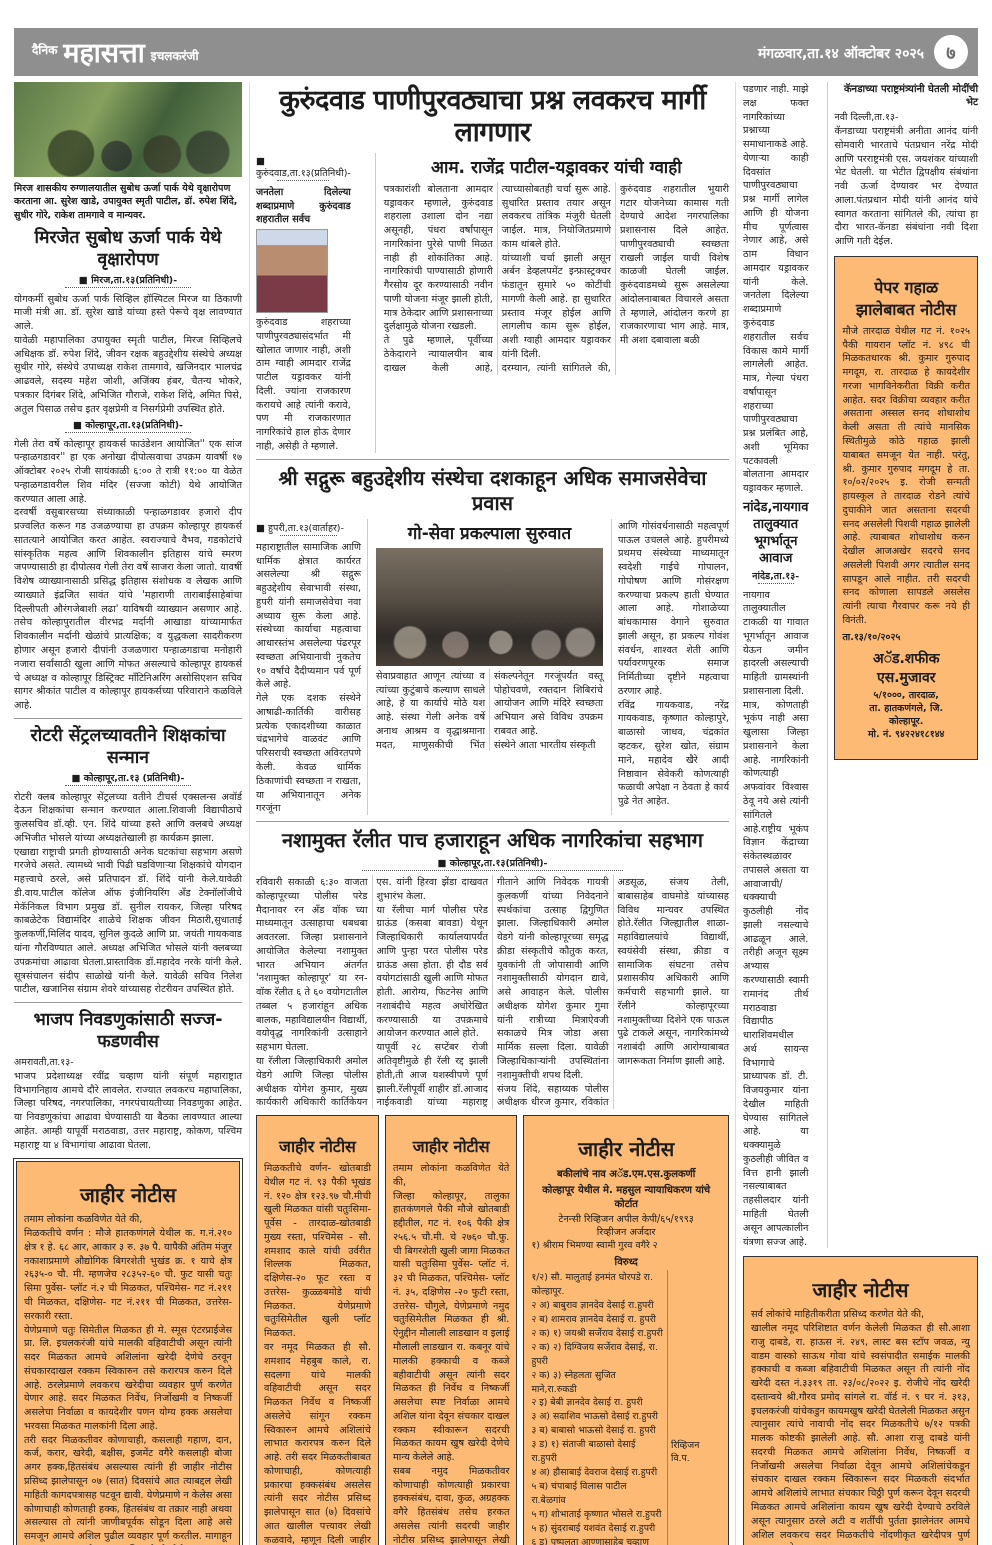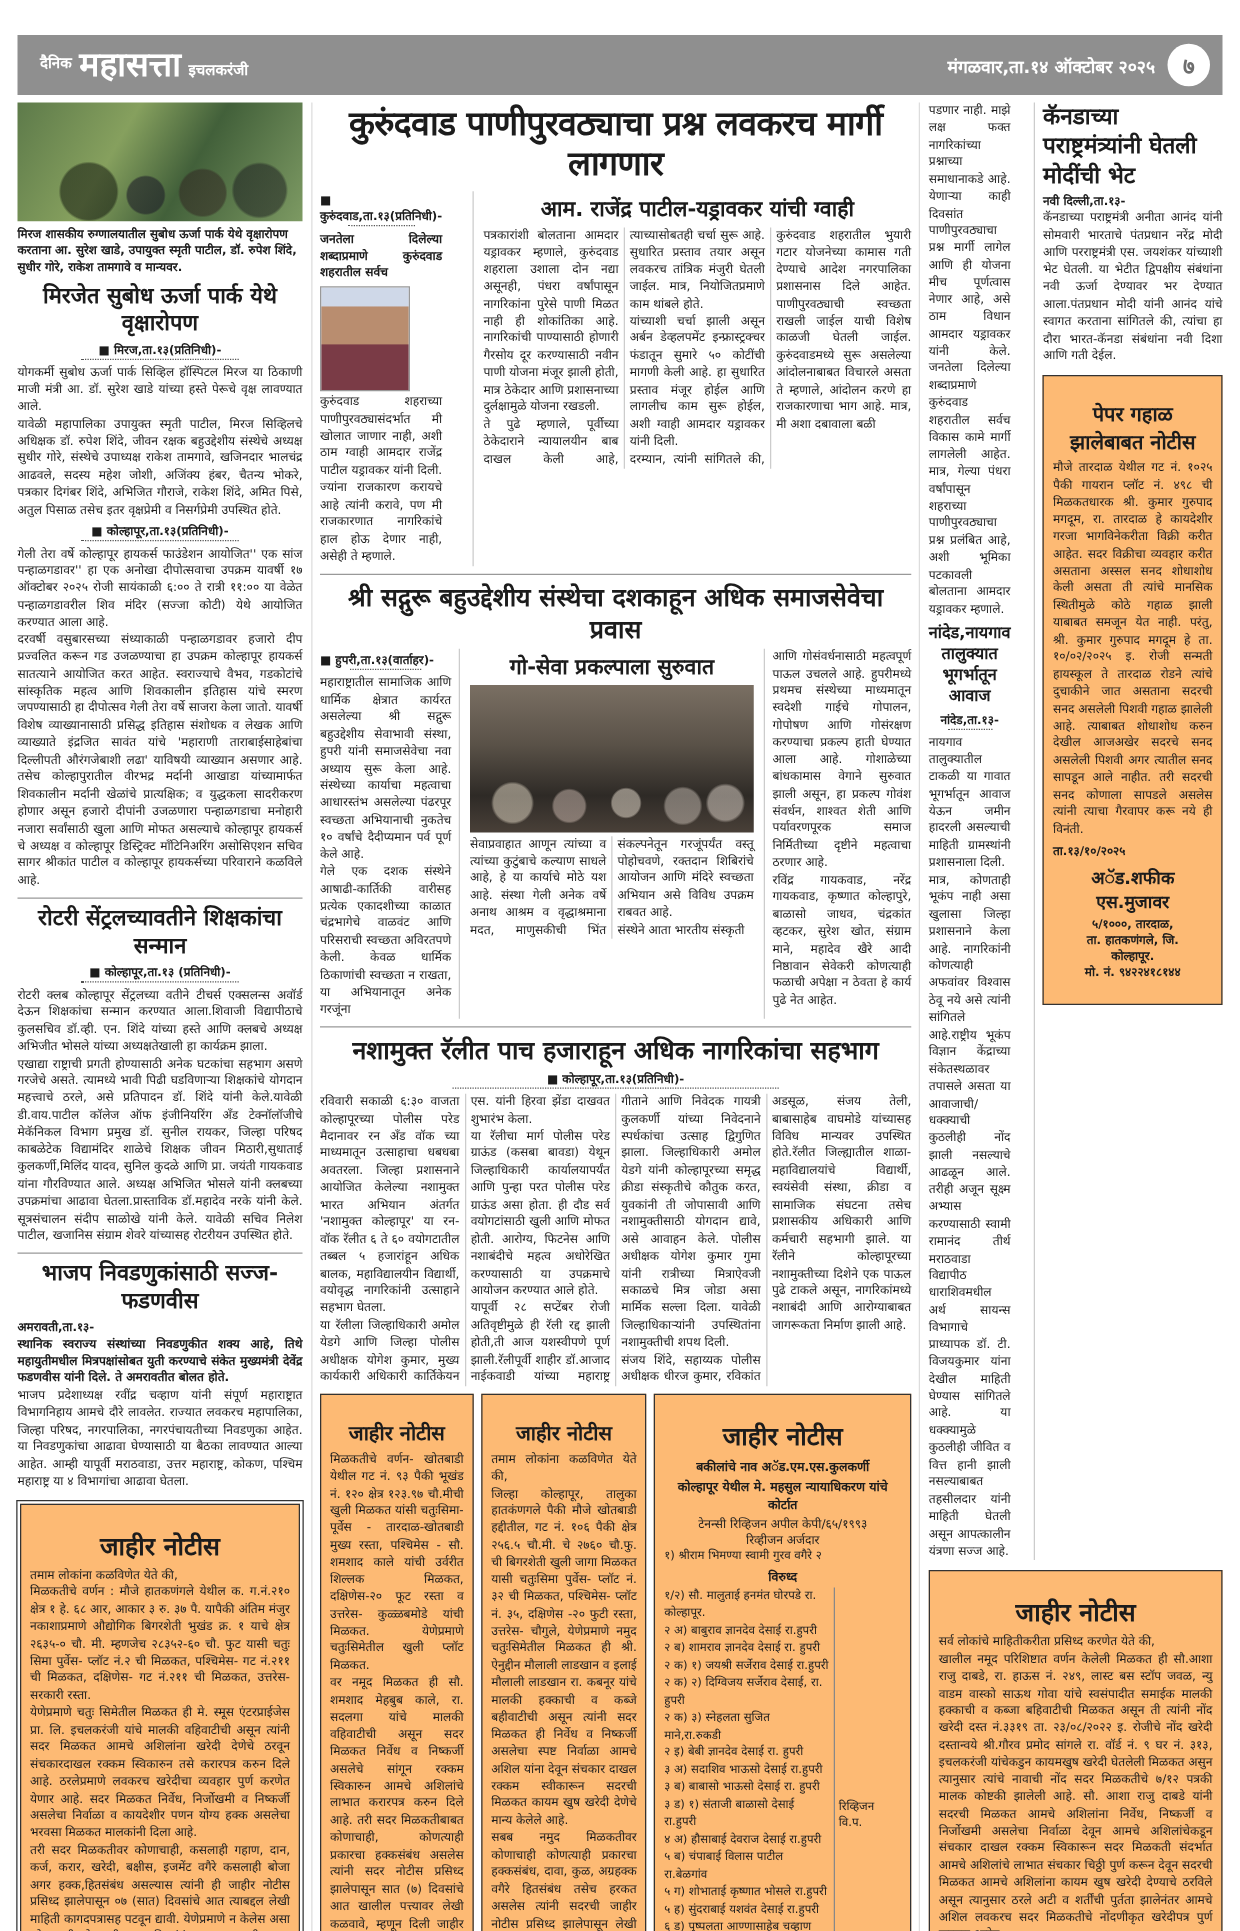--- a/index.html
+++ b/index.html
@@ -26,21 +26,21 @@
   .portrait { width:72px; height:84px; float:left; margin:3px 5px 2px 0; background:linear-gradient(180deg,#cfd8e8 0 18%, #b98d6f 19% 55%, #7a3b46 56% 100%); border:1px solid #999; }
   .photo-sadguru { width:100%; height:118px; background:linear-gradient(180deg,#7a6f63,#5a5248 40%,#2e2a26 75%,#494038); position:relative; }
   .photo-sadguru:after { content:""; position:absolute; inset:0; background:radial-gradient(circle at 15% 80%, rgba(230,220,200,.5) 0 7%, transparent 8%), radial-gradient(circle at 35% 82%, rgba(220,200,190,.45) 0 7%, transparent 8%), radial-gradient(circle at 55% 80%, rgba(235,225,210,.5) 0 7%, transparent 8%), radial-gradient(circle at 75% 82%, rgba(215,205,195,.45) 0 7%, transparent 8%), radial-gradient(circle at 90% 80%, rgba(225,215,205,.5) 0 6%, transparent 7%); }
 
   .caption { font-size:9.5px; font-weight:700; line-height:1.4; margin:4px 0 6px; }
   .h-left { font-size:17.5px; font-weight:800; text-align:center; line-height:1.25; margin:6px 0 2px; }
   .h-main { font-size:27px; font-weight:800; text-align:center; line-height:1.2; margin:2px 0 4px; letter-spacing:-.5px; }
   .h-sub { font-size:17px; font-weight:800; text-align:center; margin:2px 0 4px; }
   .h-sec { font-size:20px; font-weight:800; text-align:center; line-height:1.25; margin:4px 0 3px; }
   .byl { font-size:9.5px; font-weight:700; text-align:center; margin:2px 0 1px; }
-  .byl-left { font-size:9.5px; font-weight:700; margin:2px 0 1px; }
+  .byl-left { font-size:9.5px; font-weight:400; margin:2px 0 1px; }
   .dots { width:55%; margin:1px auto 4px; border-top:1.5px dotted #555; }
   .body { font-size:9.7px; line-height:1.42; text-align:justify; white-space:pre-line; }
   .lead-bold { font-weight:700; }
   .cols2 { columns:2; column-gap:9px; column-rule:1px solid #ccc; }
   .cols3 { columns:3; column-gap:9px; column-rule:1px solid #ccc; }
   .cols4 { columns:4; column-gap:9px; column-rule:1px solid #ccc; }
   .rule { border-top:1px solid #999; margin:6px 0; }
 
   .nb { border:1.5px solid #333; padding:19px 7px; margin:8px 0; background:#fdba74; }
   .nb.double { outline:1px solid #333; outline-offset:2px; margin:10px 2px; }
@@ -69,21 +69,21 @@
   .court-case { font-size:9.7px; text-align:center; }
   .court-list { font-size:9.3px; line-height:1.5; }
   .court-vs { text-align:center; font-weight:700; font-size:10px; margin:2px 0; }
   .court-wrap { display:flex; gap:4px; }
   .court-side { flex:0 0 54px; display:flex; align-items:center; font-size:9.3px; border-left:1px solid #888; padding-left:3px; }
   .court-body { font-size:9px; line-height:1.45; text-align:justify; margin-top:4px; white-space:pre-line; }
 
   .right-top { display:flex; gap:6px; }
   .rt-a { flex:0 0 82px; border-right:1px solid #ccc; padding-right:19px; }
   .rt-b { flex:1 1 auto; min-width:0; }
-  .h-right { font-size:18px; font-weight:800; text-align:left; line-height:1.3; margin-bottom:2px; }
+  .h-right { font-size:10px; font-weight:800; text-align:right; line-height:1.3; margin-bottom:2px; }
   .h-nanded { font-size:13px; font-weight:800; text-align:center; line-height:1.3; margin:4px 0 2px; }
   .sched-title { font-size:11px; font-weight:800; text-align:center; margin:4px 0 2px; }
 </style>
 </head>
 <body>
 
 <div class="page">
 
   <header class="masthead">
     <div class="mast-left">
@@ -120,21 +120,20 @@
         <h2 class="h-left">रोटरी सेंट्रलच्यावतीने शिक्षकांचा सन्मान</h2>
         <div class="byl">■ कोल्हापूर,ता.१३ (प्रतिनिधी)-</div>
         <div class="dots"></div>
         <div class="body">रोटरी क्लब कोल्हापूर सेंट्रलच्या वतीने टीचर्स एक्सलन्स अवॉर्ड देऊन शिक्षकांचा सन्मान करण्यात आला.शिवाजी विद्यापीठाचे कुलसचिव डॉ.व्ही. एन. शिंदे यांच्या हस्ते आणि क्लबचे अध्यक्ष अभिजीत भोसले यांच्या अध्यक्षतेखाली हा कार्यक्रम झाला.
 एखाद्या राष्ट्राची प्रगती होण्यासाठी अनेक घटकांचा सहभाग असणे गरजेचे असते. त्यामध्ये भावी पिढी घडविणाऱ्या शिक्षकांचे योगदान महत्त्वाचे ठरले, असे प्रतिपादन डॉ. शिंदे यांनी केले.यावेळी डी.वाय.पाटील कॉलेज ऑफ इंजीनियरिंग अँड टेक्नॉलॉजीचे मेकॅनिकल विभाग प्रमुख डॉ. सुनील रायकर, जिल्हा परिषद काबळेटेक विद्यामंदिर शाळेचे शिक्षक जीवन मिठारी,सुधाताई कुलकर्णी,मिलिंद यादव, सुनिल कुदळे आणि प्रा. जयंती गायकवाड यांना गौरविण्यात आले. अध्यक्ष अभिजित भोसले यांनी क्लबच्या उपक्रमांचा आढावा घेतला.प्रास्ताविक डॉ.महादेव नरके यांनी केले. सूत्रसंचालन संदीप साळोखे यांनी केले. यावेळी सचिव निलेश पाटील, खजानिस संग्राम शेवरे यांच्यासह रोटरीयन उपस्थित होते.</div>
       </article>
       <div class="rule"></div>
       <article>
         <h2 class="h-left">भाजप निवडणुकांसाठी सज्ज-फडणवीस</h2>
         <div class="byl-left">अमरावती,ता.१३-</div>
-        <div class="body lead-bold">स्थानिक स्वराज्य संस्थांच्या निवडणुकीत शक्य आहे, तिथे महायुतीमधील मित्रपक्षांसोबत युती करण्याचे संकेत मुख्यमंत्री देवेंद्र फडणवीस यांनी दिले. ते अमरावतीत बोलत होते.</div>
         <div class="body">भाजप प्रदेशाध्यक्ष रवींद्र चव्हाण यांनी संपूर्ण महाराष्ट्रात विभागनिहाय आमचे दौरे लावलेत. राज्यात लवकरच महापालिका, जिल्हा परिषद, नगरपालिका, नगरपंचायतीच्या निवडणुका आहेत. या निवडणुकांचा आढावा घेण्यासाठी या बैठका लावण्यात आल्या आहेत. आम्ही यापूर्वी मराठवाडा, उत्तर महाराष्ट्र, कोकण, पश्चिम महाराष्ट्र या ४ विभागांचा आढावा घेतला.</div>
       </article>
       <div class="nb double">
         <div class="nb-title">जाहीर नोटीस</div>
         <div class="body">तमाम लोकांना कळविणेत येते की,</div>
         <div class="body">मिळकतीचे वर्णन : मौजे हातकणंगले येथील क. ग.नं.२१० क्षेत्र १ हे. ६८ आर, आकार ३ रु. ३७ पै. यापैकी अंतिम मंजुर नकाशाप्रमाणे औद्योगिक बिगरशेती भुखंड क्र. १ याचे क्षेत्र २६३५-० चौ. मी. म्हणजेच २८३५२-६० चौ. फुट यासी चतुः सिमा पुर्वेस- प्लॉट नं.२ ची मिळकत, पश्चिमेस- गट नं.२११ ची मिळकत, दक्षिणेस- गट नं.२११ ची मिळकत, उत्तरेस- सरकारी रस्ता.
 येणेप्रमाणे चतुः सिमेतील मिळकत ही मे. स्मूस एंटरप्राईजेस प्रा. लि. इचलकरंजी यांचे मालकी वहिवाटीची असून त्यांनी सदर मिळकत आमचे अशिलांना खरेदी देणेचे ठरवून संचकारदाखल रक्कम स्विकारुन तसे करारपत्र करुन दिले आहे. ठरलेप्रमाणे लवकरच खरेदीचा व्यवहार पुर्ण करणेत येणार आहे. सदर मिळकत निर्वेध, निर्जोखमी व निष्कर्जी असलेचा निर्वाळा व कायदेशीर पणन योग्य हक्क असलेचा भरवसा मिळकत मालकांनी दिला आहे.
 तरी सदर मिळकतीवर कोणाचाही, कसलाही गहाण, दान, कर्ज, करार, खरेदी, बक्षीस, इजमेंट वगैरे कसलाही बोजा अगर हक्क,हितसंबंध असल्यास त्यांनी ही जाहीर नोटीस प्रसिध्द झालेपासून ०७ (सात) दिवसांचे आत त्याबद्दल लेखी माहिती कागदपत्रासह पटवून द्यावी. येणेप्रमाणे न केलेस असा कोणाचाही कोणताही हक्क, हितसंबंध वा तक्रार नाही अथवा असल्यास तो त्यांनी जाणीबपूर्वक सोडून दिला आहे असे समजून आमचे अशिल पुढील व्यवहार पूर्ण करतील. मागाहून तक्रार चालणार नाही. म्हणून प्रसिध्द केली नोटीस.</div>
 
       </div>

